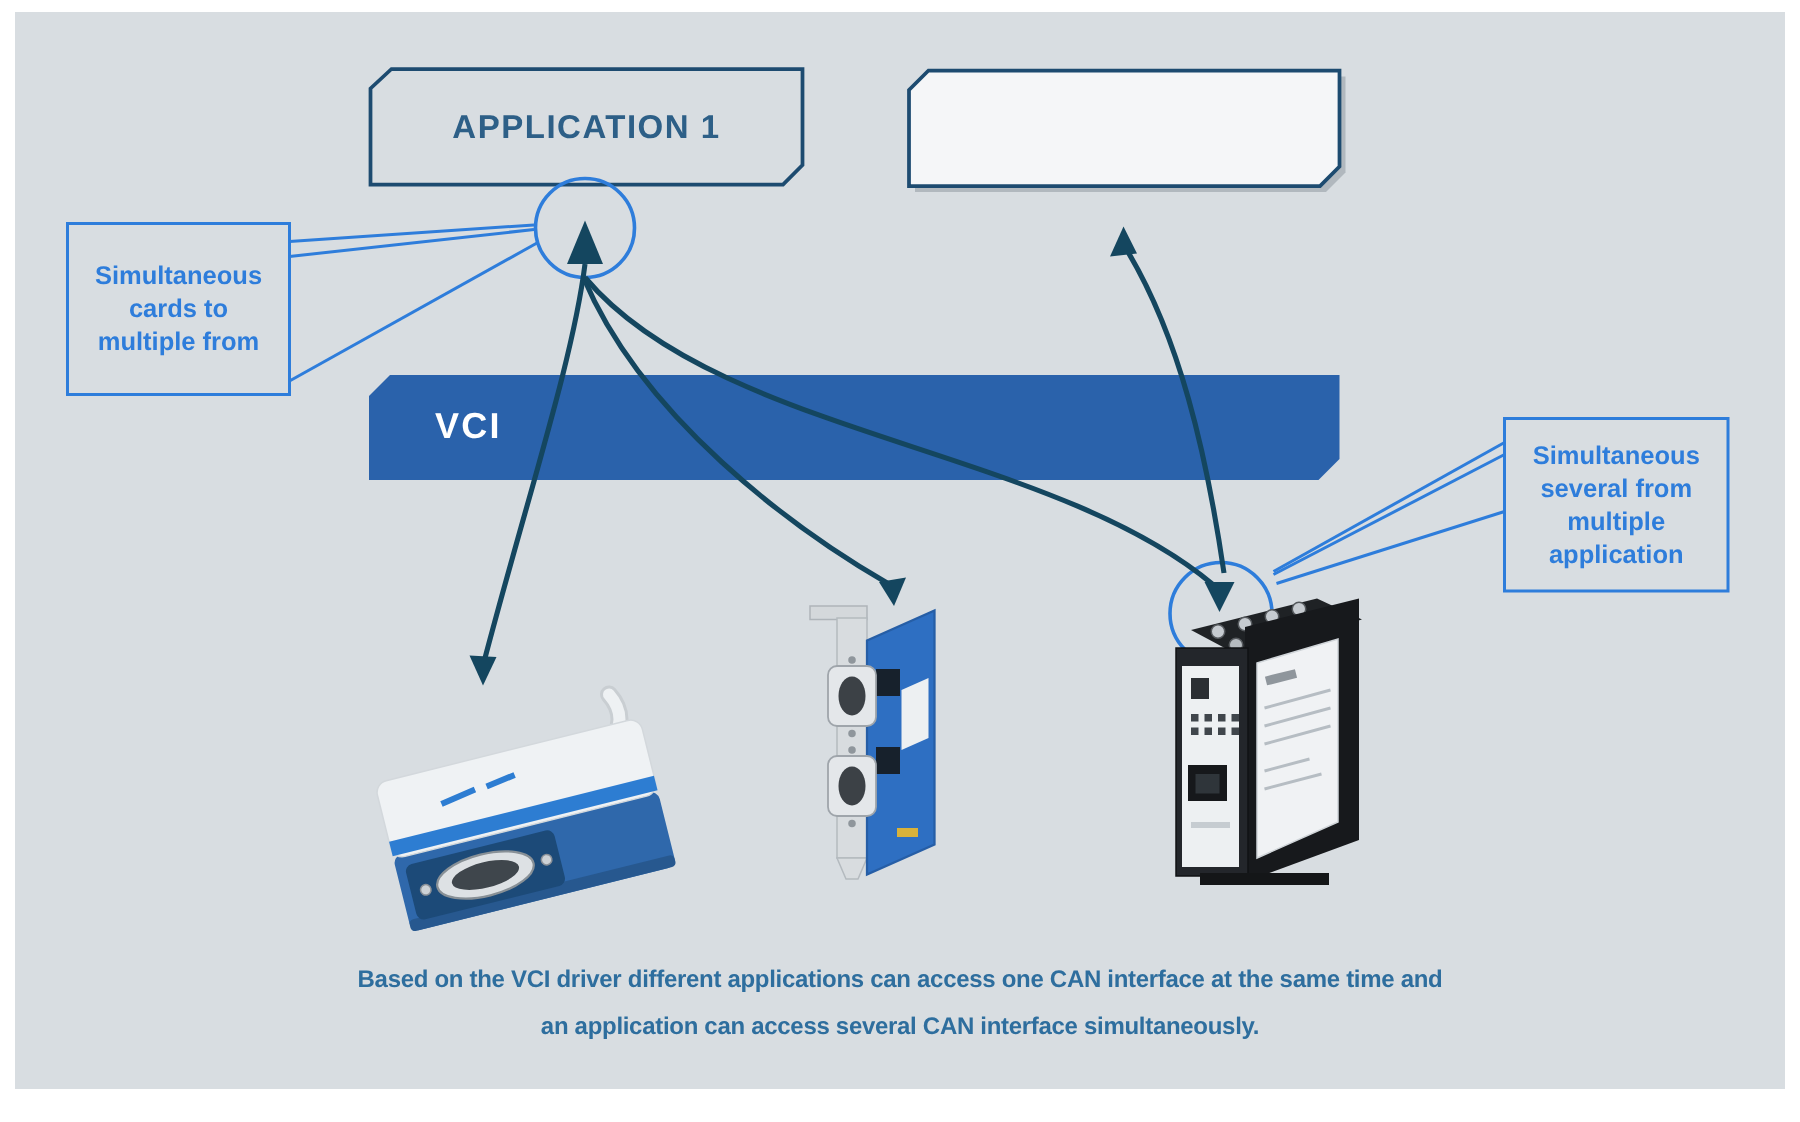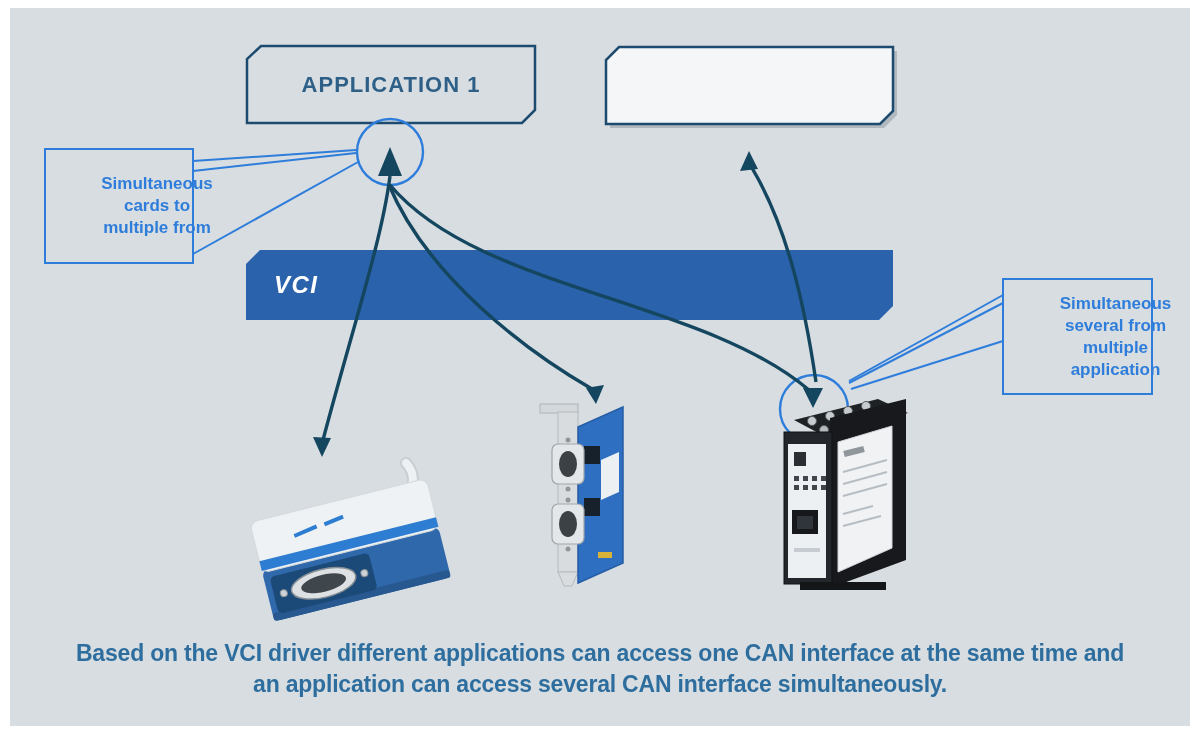--- a/index.html
+++ b/index.html
@@ -6,29 +6,29 @@
   .stage{
     position:relative;width:1200px;height:748px;background:#ffffff;overflow:hidden;
     font-family:"Liberation Sans", sans-serif;
   }
   .stage svg{position:absolute;left:0;top:0;}
   .overlay{position:absolute;display:flex;align-items:center;justify-content:center;border-radius:14px;}
   .app-label{
     width:288px;height:77px;font-size:22px;font-weight:bold;letter-spacing:1px;color:#2d5f87;
   }
   .vci-label{
-    left:274px;top:250px;height:70px;width:80px;justify-content:flex-start;
-    font-size:24px;font-weight:bold;letter-spacing:1.5px;color:#ffffff;font-style:italic;
+    left:290px;top:250px;height:70px;width:80px;justify-content:flex-start;
+    font-size:24px;font-weight:bold;letter-spacing:1.5px;color:#ffffff;
   }
   .callout-text{
-    flex-direction:column;color:#2e7ddb;font-size:17px;line-height:22px;font-weight:bold;margin-left:38px;
+    flex-direction:column;color:#2e7ddb;font-size:17px;line-height:22px;font-weight:bold;
   }
   .caption{
     position:absolute;left:10px;top:638px;width:1180px;text-align:center;
-    color:#2e6e9e;font-size:23px;line-height:31px;letter-spacing:-0.2px;font-weight:bold;
+    color:#2e6e9e;font-size:16px;line-height:31px;letter-spacing:-0.2px;font-weight:bold;
   }
 </style>
 </head>
 <body>
 
 <div class="stage">
 
   <svg width="1200" height="748" viewBox="0 0 1200 748">
 
     <rect x="10" y="8" width="1180" height="718" fill="#d8dde1"></rect>

